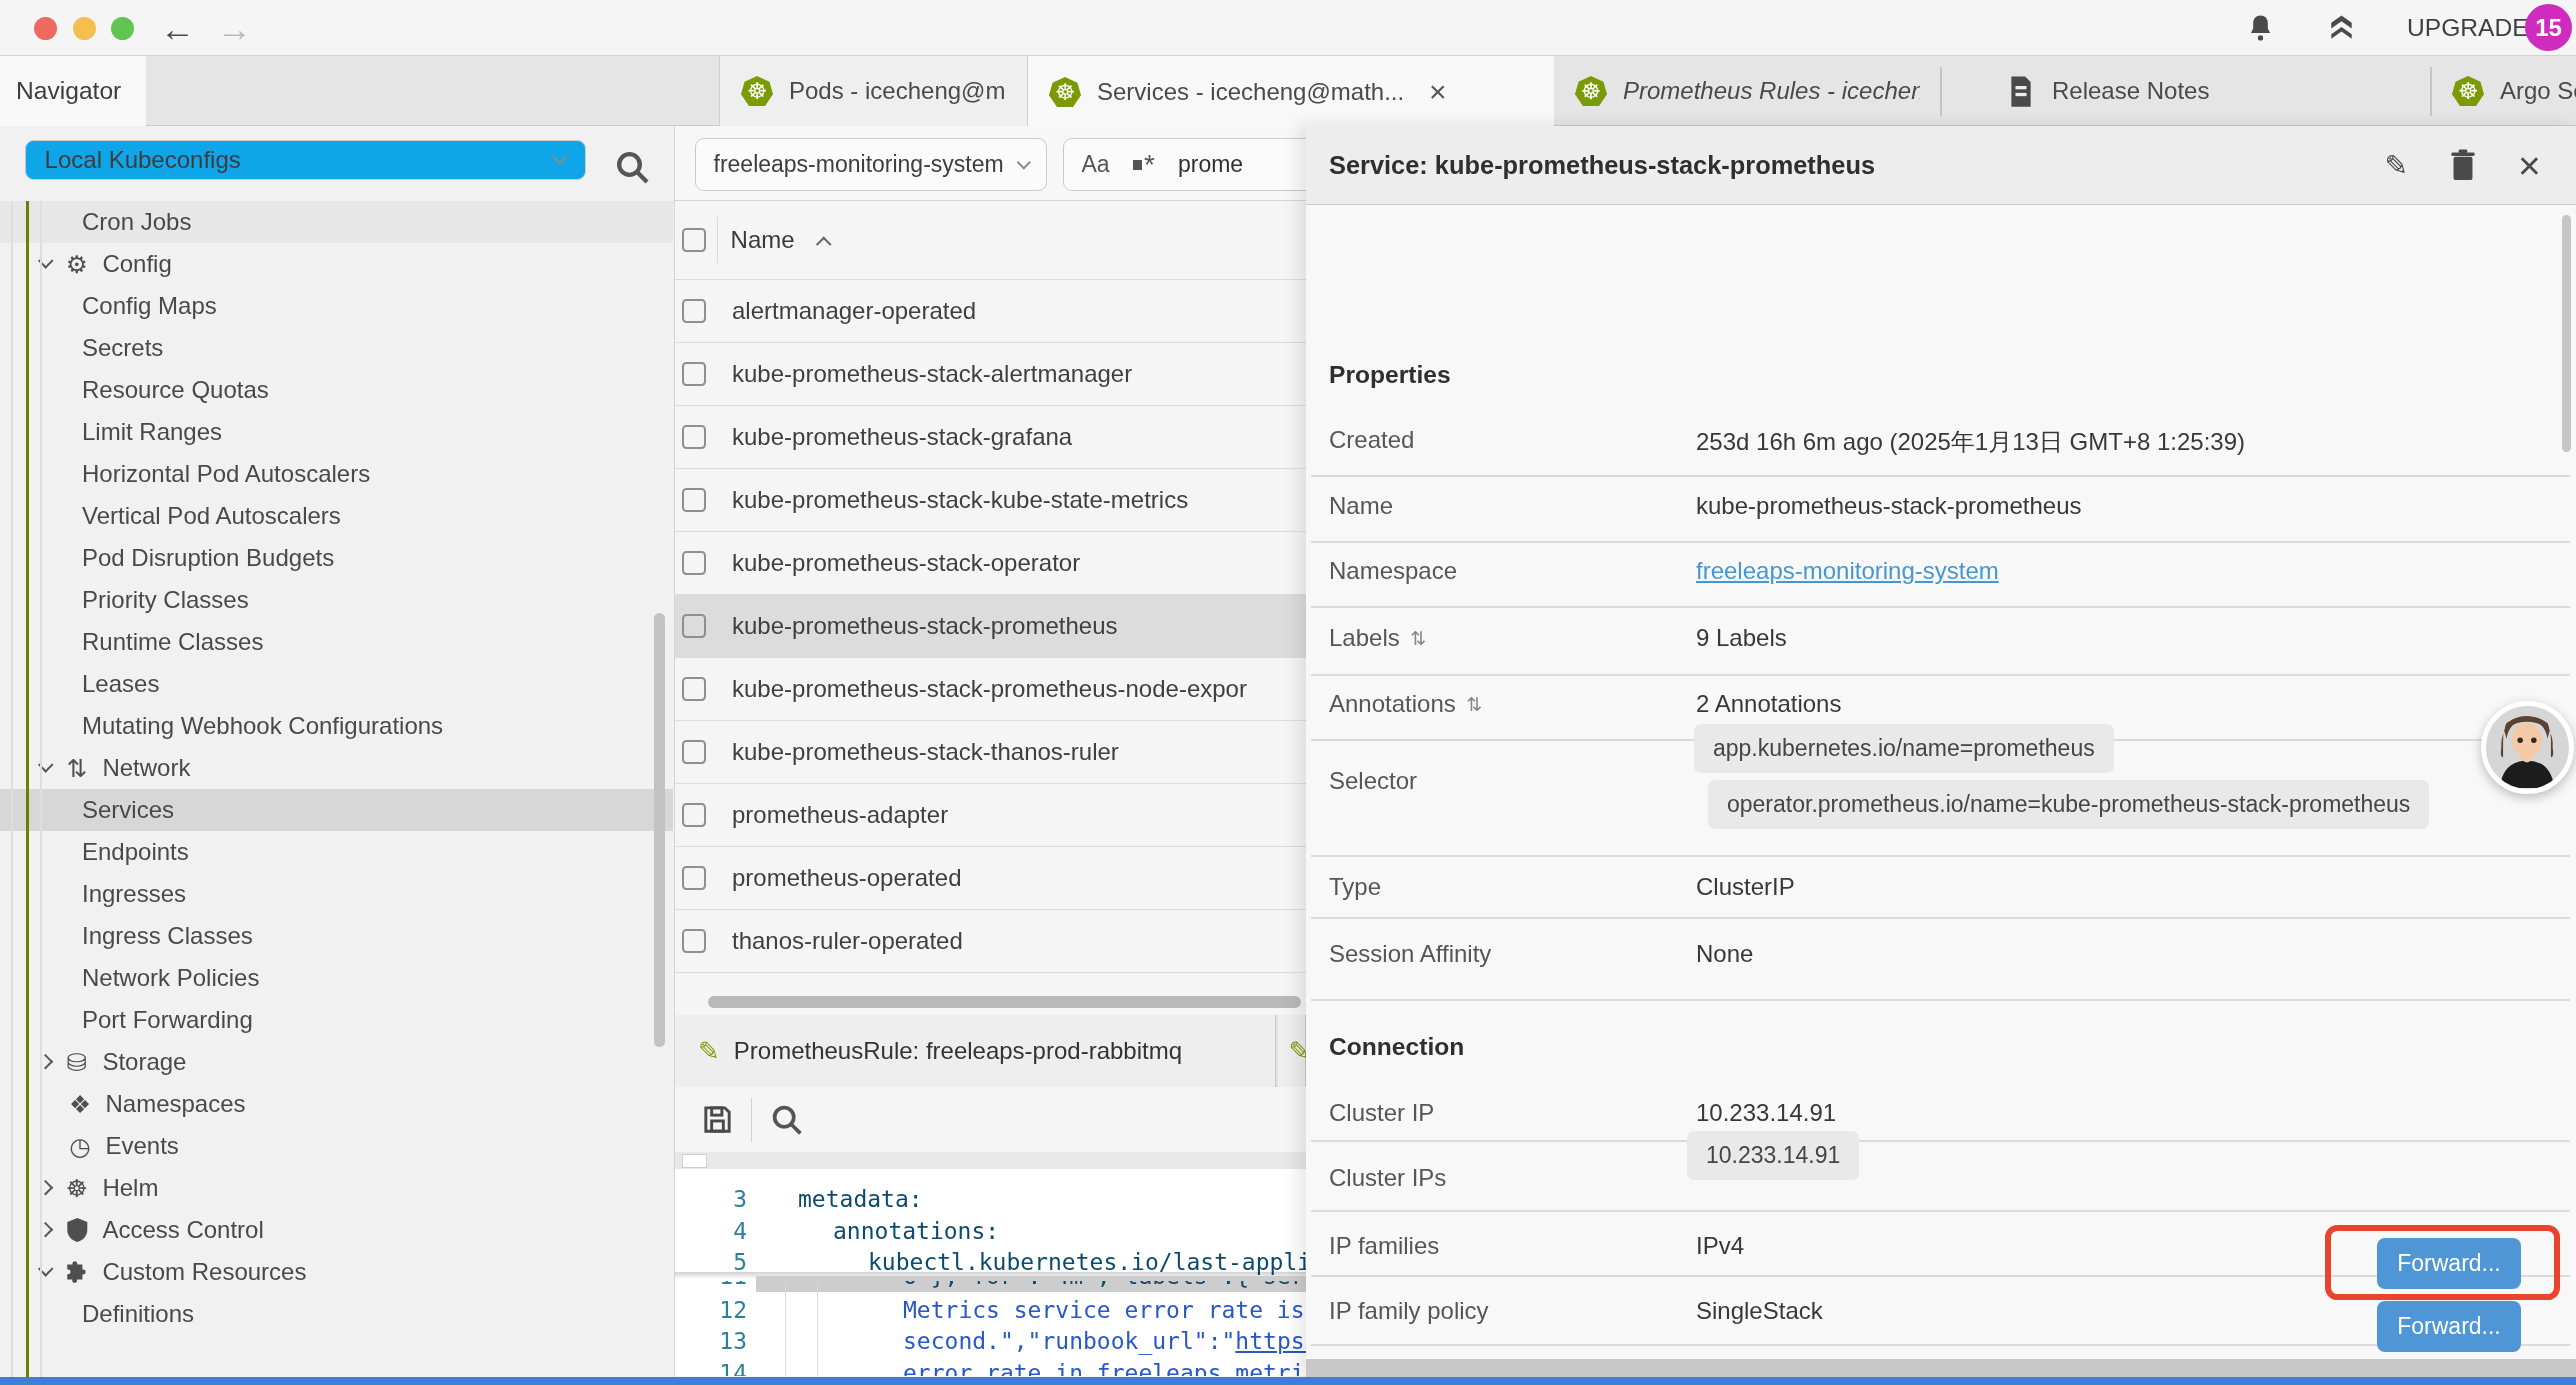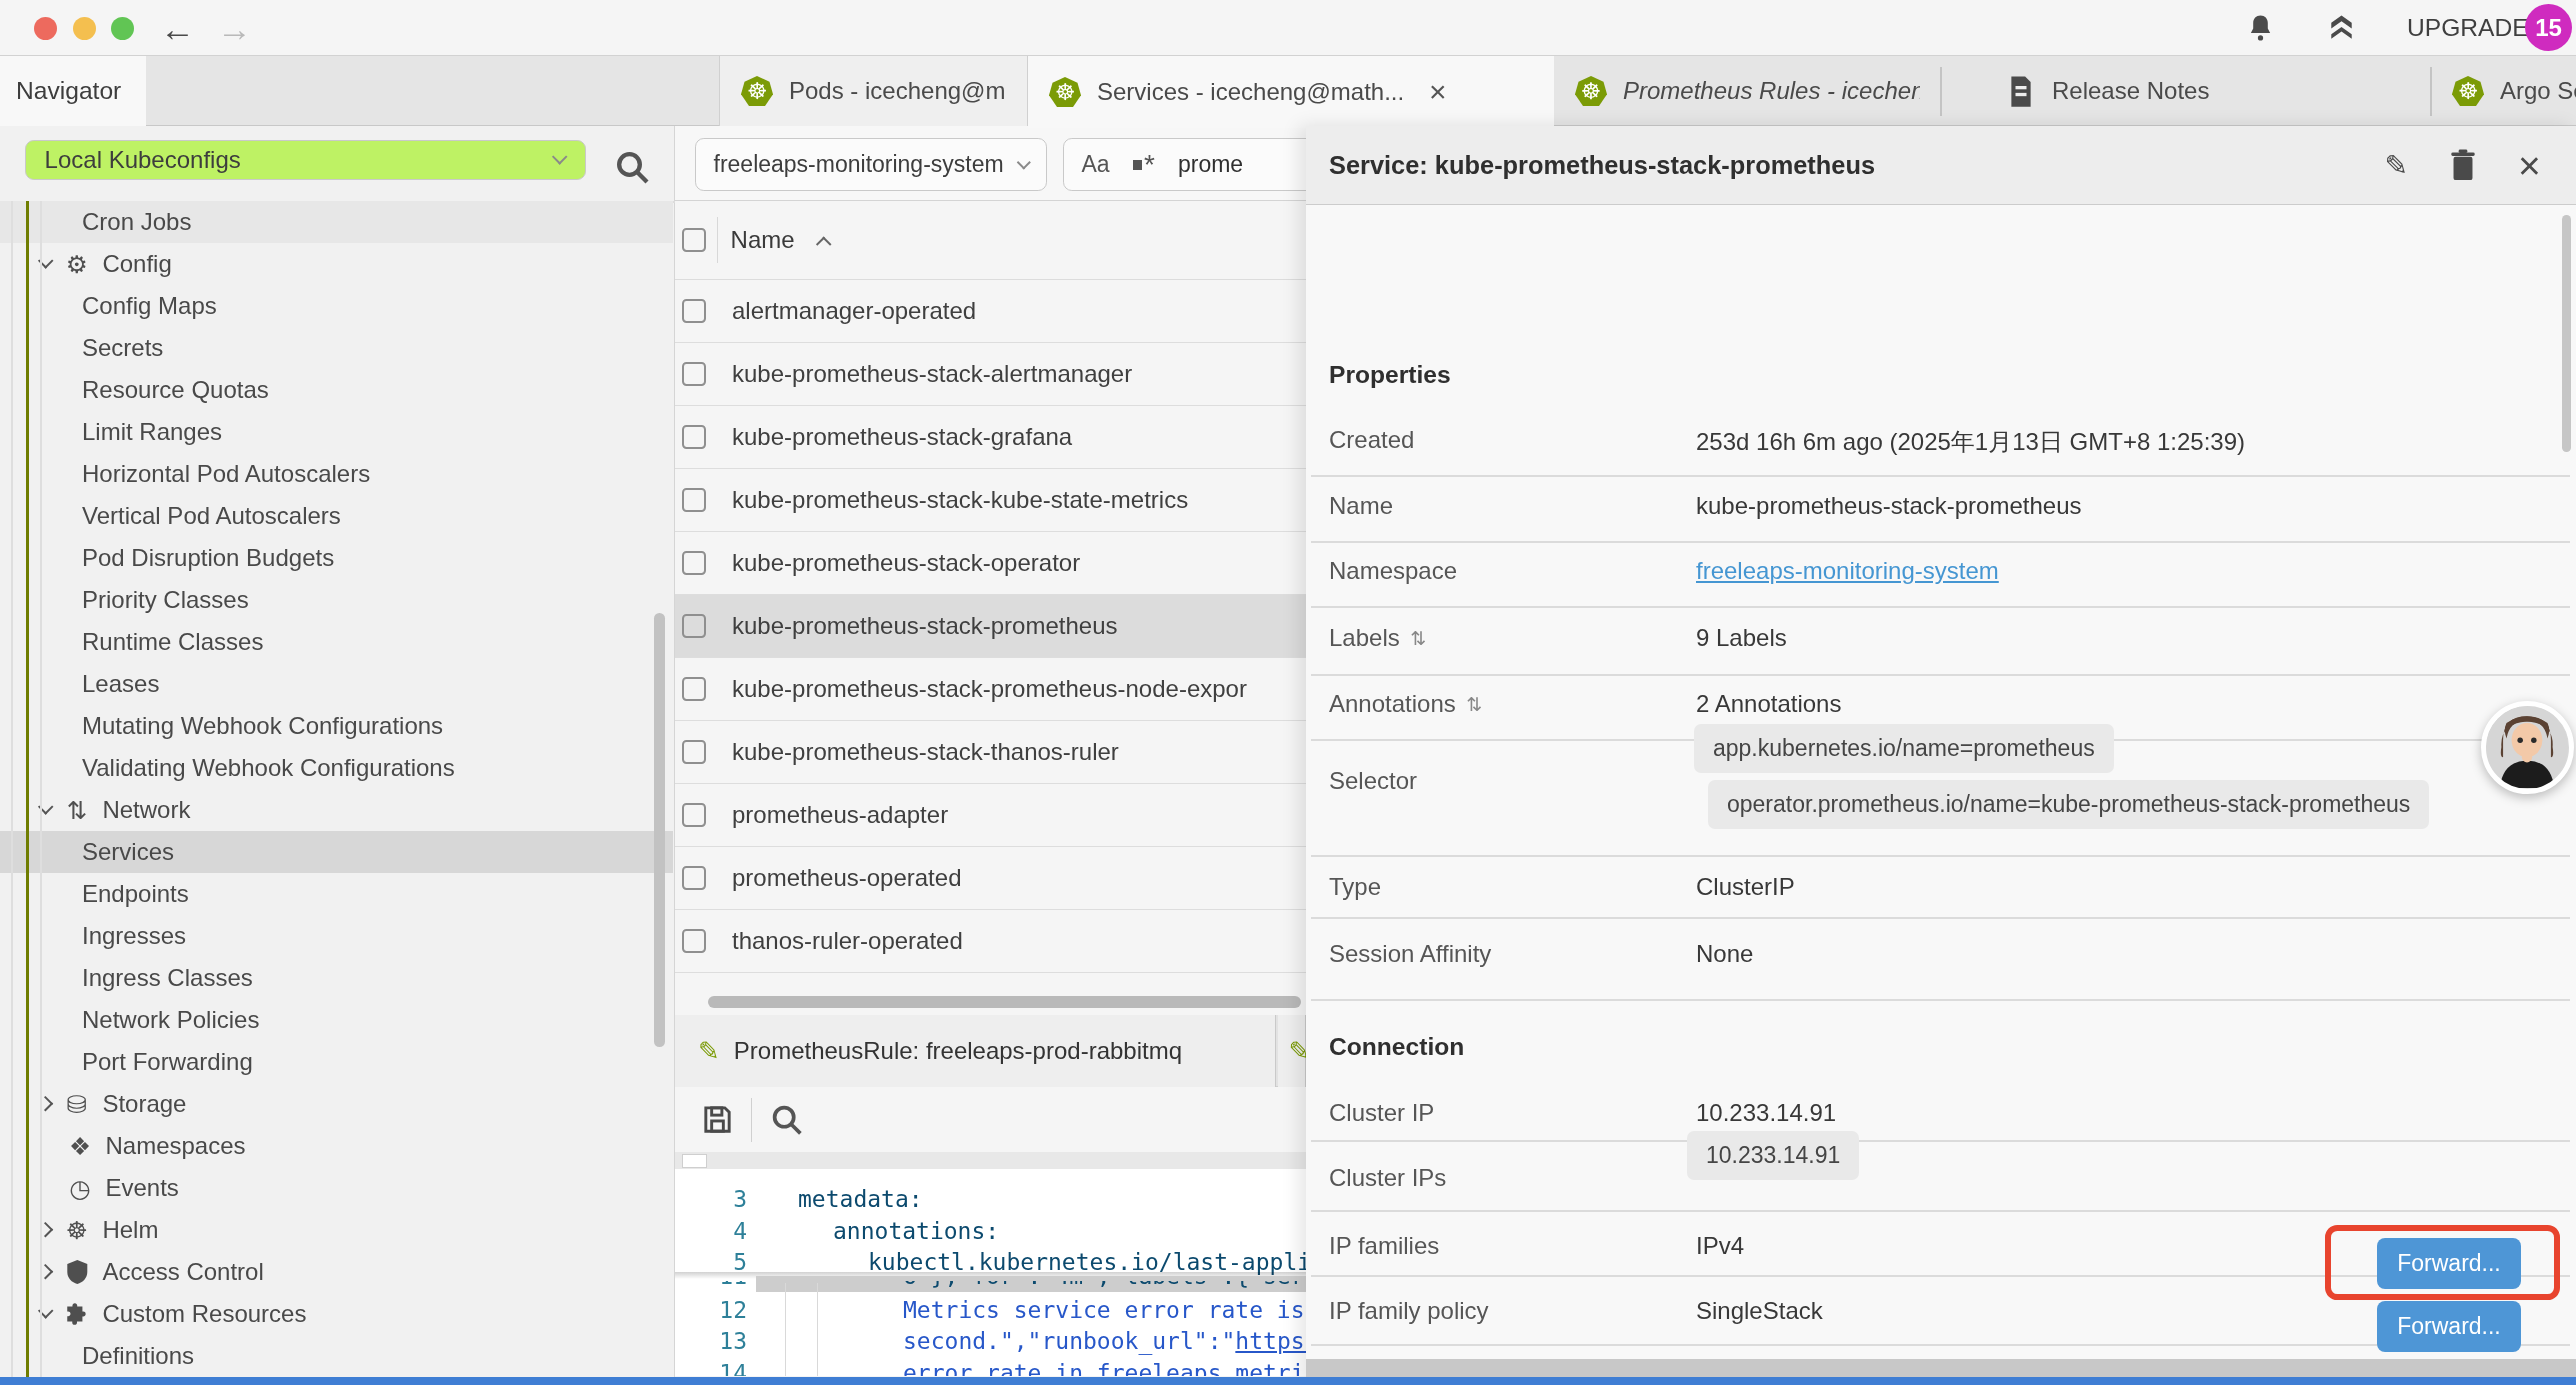--- a/index.html
+++ b/index.html
@@ -31,21 +31,21 @@
   .tab.italic { font-style:italic; }
   .tab-divider { top:10.5px; width:1.8px; height:49px; background:#c4c4c4; }
   .k8s-icon { width:32px; height:30px; background:#7b9b06; display:flex; align-items:center; justify-content:center;
               clip-path:polygon(50% 0%,89% 19%,100% 61%,75% 100%,25% 100%,0% 61%,11% 19%);
               color:#fff; font-size:23px; font-family:"DejaVu Sans",sans-serif; flex:0 0 auto; }
   .tab-close { font-size:30px; color:#555; margin-left:8.8px; line-height:26px; }
 
   
   .left-panel { left:0; top:126px; width:675px; height:1259px; background:#f1f1f1; border-right:1.8px solid #d5d5d5; }
   .kube-select { left:24.6px; top:14px; width:561px; height:40px; border:1.8px solid #c9c9c9; border-radius:8.8px;
-                 background:#bef264; display:flex; align-items:center; padding:0 19px; font-size:24px; color:#3d3d3d; }
+                 background:#0ea5e9; display:flex; align-items:center; padding:0 19px; font-size:24px; color:#3d3d3d; }
   .kube-select .grow { flex:1; }
   .controls-border { left:0; top:75px; width:675px; height:1.8px; background:#dcdcdc; }
   .navlist { left:0; top:75px; width:673px; height:1184px; overflow:hidden; }
   .guide { top:0; height:1184px; width:1.8px; background:#dedede; }
   .guide.olive { width:2.6px; background:#6f7d01; }
   .nav-item { position:relative; height:42px; display:flex; align-items:center; gap:10.5px; font-size:24px; color:#494949; }
   .nav-item.child { padding-left:82px; }
   .nav-item.leaf { padding-left:65px; }
   .nav-item.group { padding-left:40px; }
   .nav-item.hovered { background:#e7e7e7; }
@@ -247,23 +247,20 @@
         </div>
       <div class="nav-item child">
           <span>Runtime Classes</span>
         </div>
       <div class="nav-item child">
           <span>Leases</span>
         </div>
       <div class="nav-item child">
           <span>Mutating Webhook Configurations</span>
         </div>
-      <div class="nav-item child">
-          <span>Validating Webhook Configurations</span>
-        </div>
       <div class="nav-item group">
         <span class="chev down"></span>
         <span class="nav-ico">⇅</span>
         <span>Network</span>
       </div>
       <div class="nav-item child selected">
           <span>Services</span>
         </div>
       <div class="nav-item child">
           <span>Endpoints</span>

